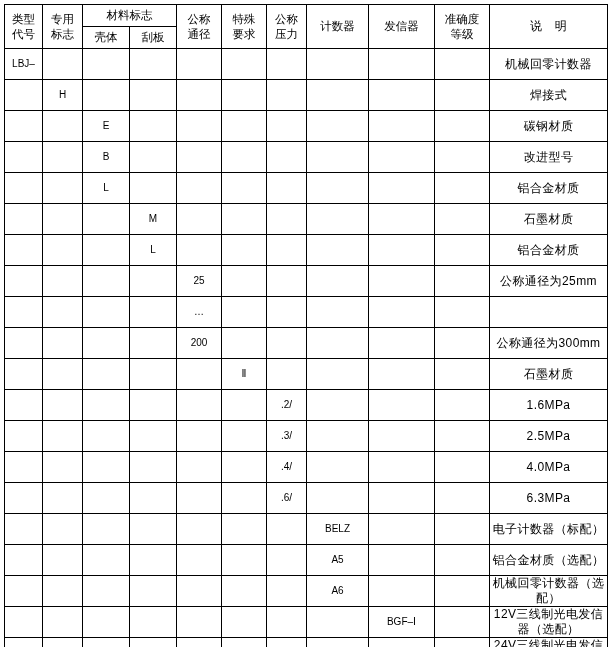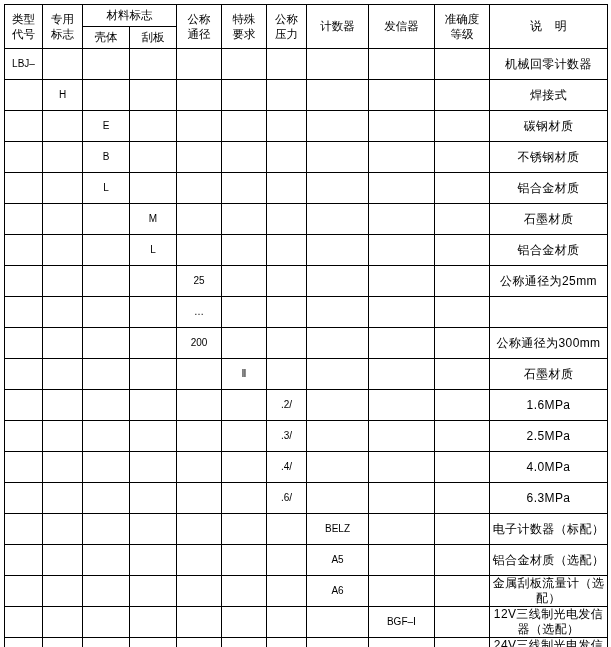--- a/index.html
+++ b/index.html
@@ -160,21 +160,21 @@
           <td class="blank"></td>
           <td class="blank"></td>
           <td class="code">B</td>
           <td class="blank"></td>
           <td class="blank"></td>
           <td class="blank"></td>
           <td class="blank"></td>
           <td class="blank"></td>
           <td class="blank"></td>
           <td class="blank"></td>
-          <td class="desc">不锈钢材质</td>
+          <td class="desc">改进型号</td>
         </tr>
         <tr class="body-row">
           <td class="blank"></td>
           <td class="blank"></td>
           <td class="code">L</td>
           <td class="blank"></td>
           <td class="blank"></td>
           <td class="blank"></td>
           <td class="blank"></td>
           <td class="blank"></td>
@@ -342,21 +342,21 @@
           <td class="blank"></td>
           <td class="blank"></td>
           <td class="blank"></td>
           <td class="blank"></td>
           <td class="blank"></td>
           <td class="blank"></td>
           <td class="blank"></td>
           <td class="code">A6</td>
           <td class="blank"></td>
           <td class="blank"></td>
-          <td class="desc">金属刮板流量计（选配）</td>
+          <td class="desc">机械回零计数器（选配）</td>
         </tr>
         <tr class="body-row">
           <td class="blank"></td>
           <td class="blank"></td>
           <td class="blank"></td>
           <td class="blank"></td>
           <td class="blank"></td>
           <td class="blank"></td>
           <td class="blank"></td>
           <td class="blank"></td>

